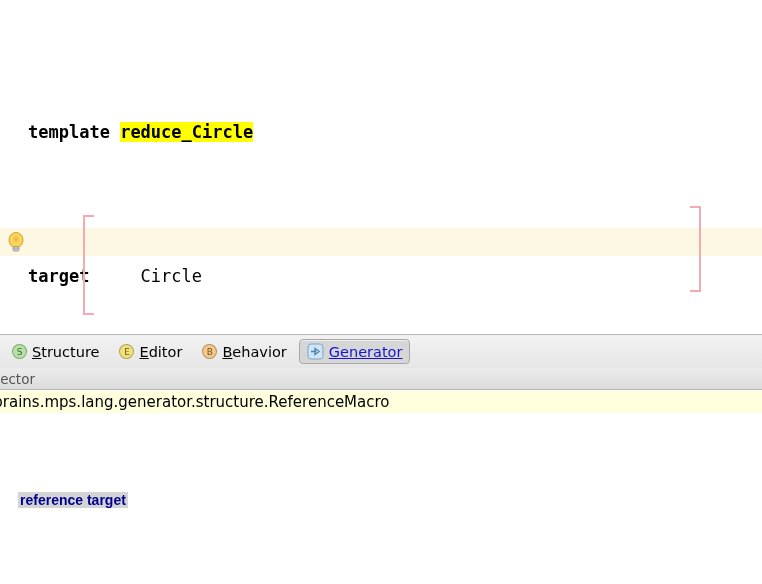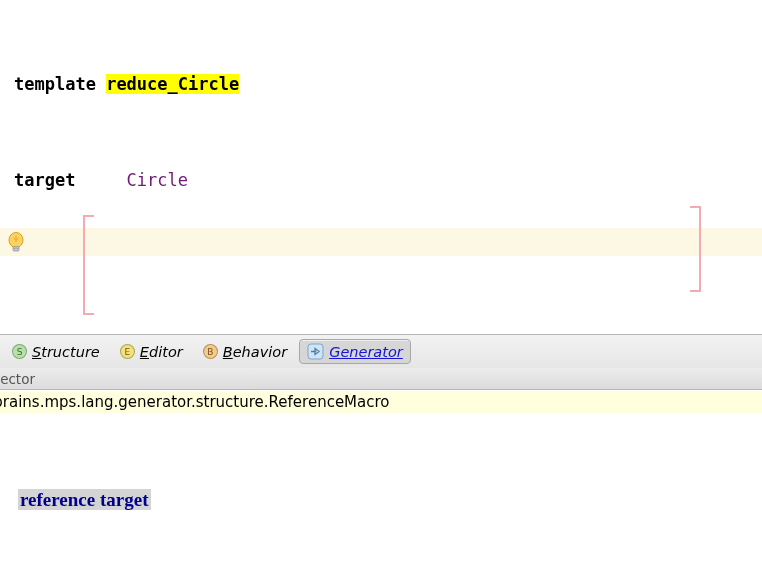--- a/index.html
+++ b/index.html
@@ -20,24 +20,24 @@
     background: #ffffff; overflow: hidden;
   }
   .code {
     position: absolute; left: 0; top: 0; width: 762px;
     font-family: "DejaVu Sans Mono", monospace;
     font-size: 17px;
     line-height: 24px;
     white-space: pre;
     color: #000000;
   }
-  .ln { position: relative; height: 24px; white-space: pre; padding-left: 14px; }
+  .ln { position: relative; height: 24px; white-space: pre; padding-left: 28px; margin-top: 48px; }
 
   .kw { font-weight: bold; color: #000000; }
-  .purple { color: #701a75; }
+  .purple { color: #000000; }
   .hl-yellow { background: #ffff00; color: #000000; font-weight: bold; }
   .gutterband {
     position: absolute; left: 0; top: 228px; width: 762px; height: 28px;
     background: #fdf8e3; z-index: 0;
   }
   .codewrap { position: relative; z-index: 2; }
 
   
   .tf-bracket-left {
     position: absolute; left: 83px; top: 215px; width: 9px; height: 96px;
@@ -73,21 +73,21 @@
     font-family: "DejaVu Sans", sans-serif; font-size: 14.5px; color: #000;
     border-radius: 4px; border: 1px solid transparent;
     cursor: default;
   }
   .tab.selected {
     background: #d6d6d6;
     border: 1px solid #a8a8a8;
     box-shadow: inset 0 1px 0 #efefef;
     align-items: center;
   }
-  .tab .lbl { text-decoration: none; font-style: italic; }
+  .tab .lbl { text-decoration: none; }
   .tab .lbl .mn { text-decoration: underline; }
   .tab.selected .lbl { color: #1414d2; text-decoration: underline; }
   .badge {
     width: 15px; height: 15px; border-radius: 50%;
     display: inline-flex; align-items: center; justify-content: center;
     font-family: "DejaVu Sans", sans-serif;
     font-size: 9px; color: #6b5a1e; flex: 0 0 auto;
     border: 1px solid rgba(0,0,0,0.28);
     box-sizing: border-box;
   }
@@ -116,22 +116,22 @@
     position: absolute; left: 0; top: 23px; width: 762px; height: 22px;
     background: #ffffdd;
     font-family: "DejaVu Sans", sans-serif;
     font-size: 15px; color: #000;
     line-height: 22px; overflow: hidden; white-space: nowrap;
   }
   .insp-path span { margin-left: -26px; display: inline-block; }
 
   .insp-body {
     position: absolute; left: 0; top: 48px; width: 762px; height: 168px;
-    font-family: Liberation Serif, serif;
-    font-size: 19px; line-height: 24px; white-space: pre;
+    font-family: Liberation Sans, sans-serif;
+    font-size: 14px; line-height: 24px; white-space: pre;
     overflow: hidden;
   }
   .insp-ln { height: 24px; white-space: pre; padding-left: 18px; }
   .ref-target {
     background: #d4d4d4; color: #00008f; font-weight: bold;
     padding: 0 2px;
   }
 </style>
 </head>
 <body>

